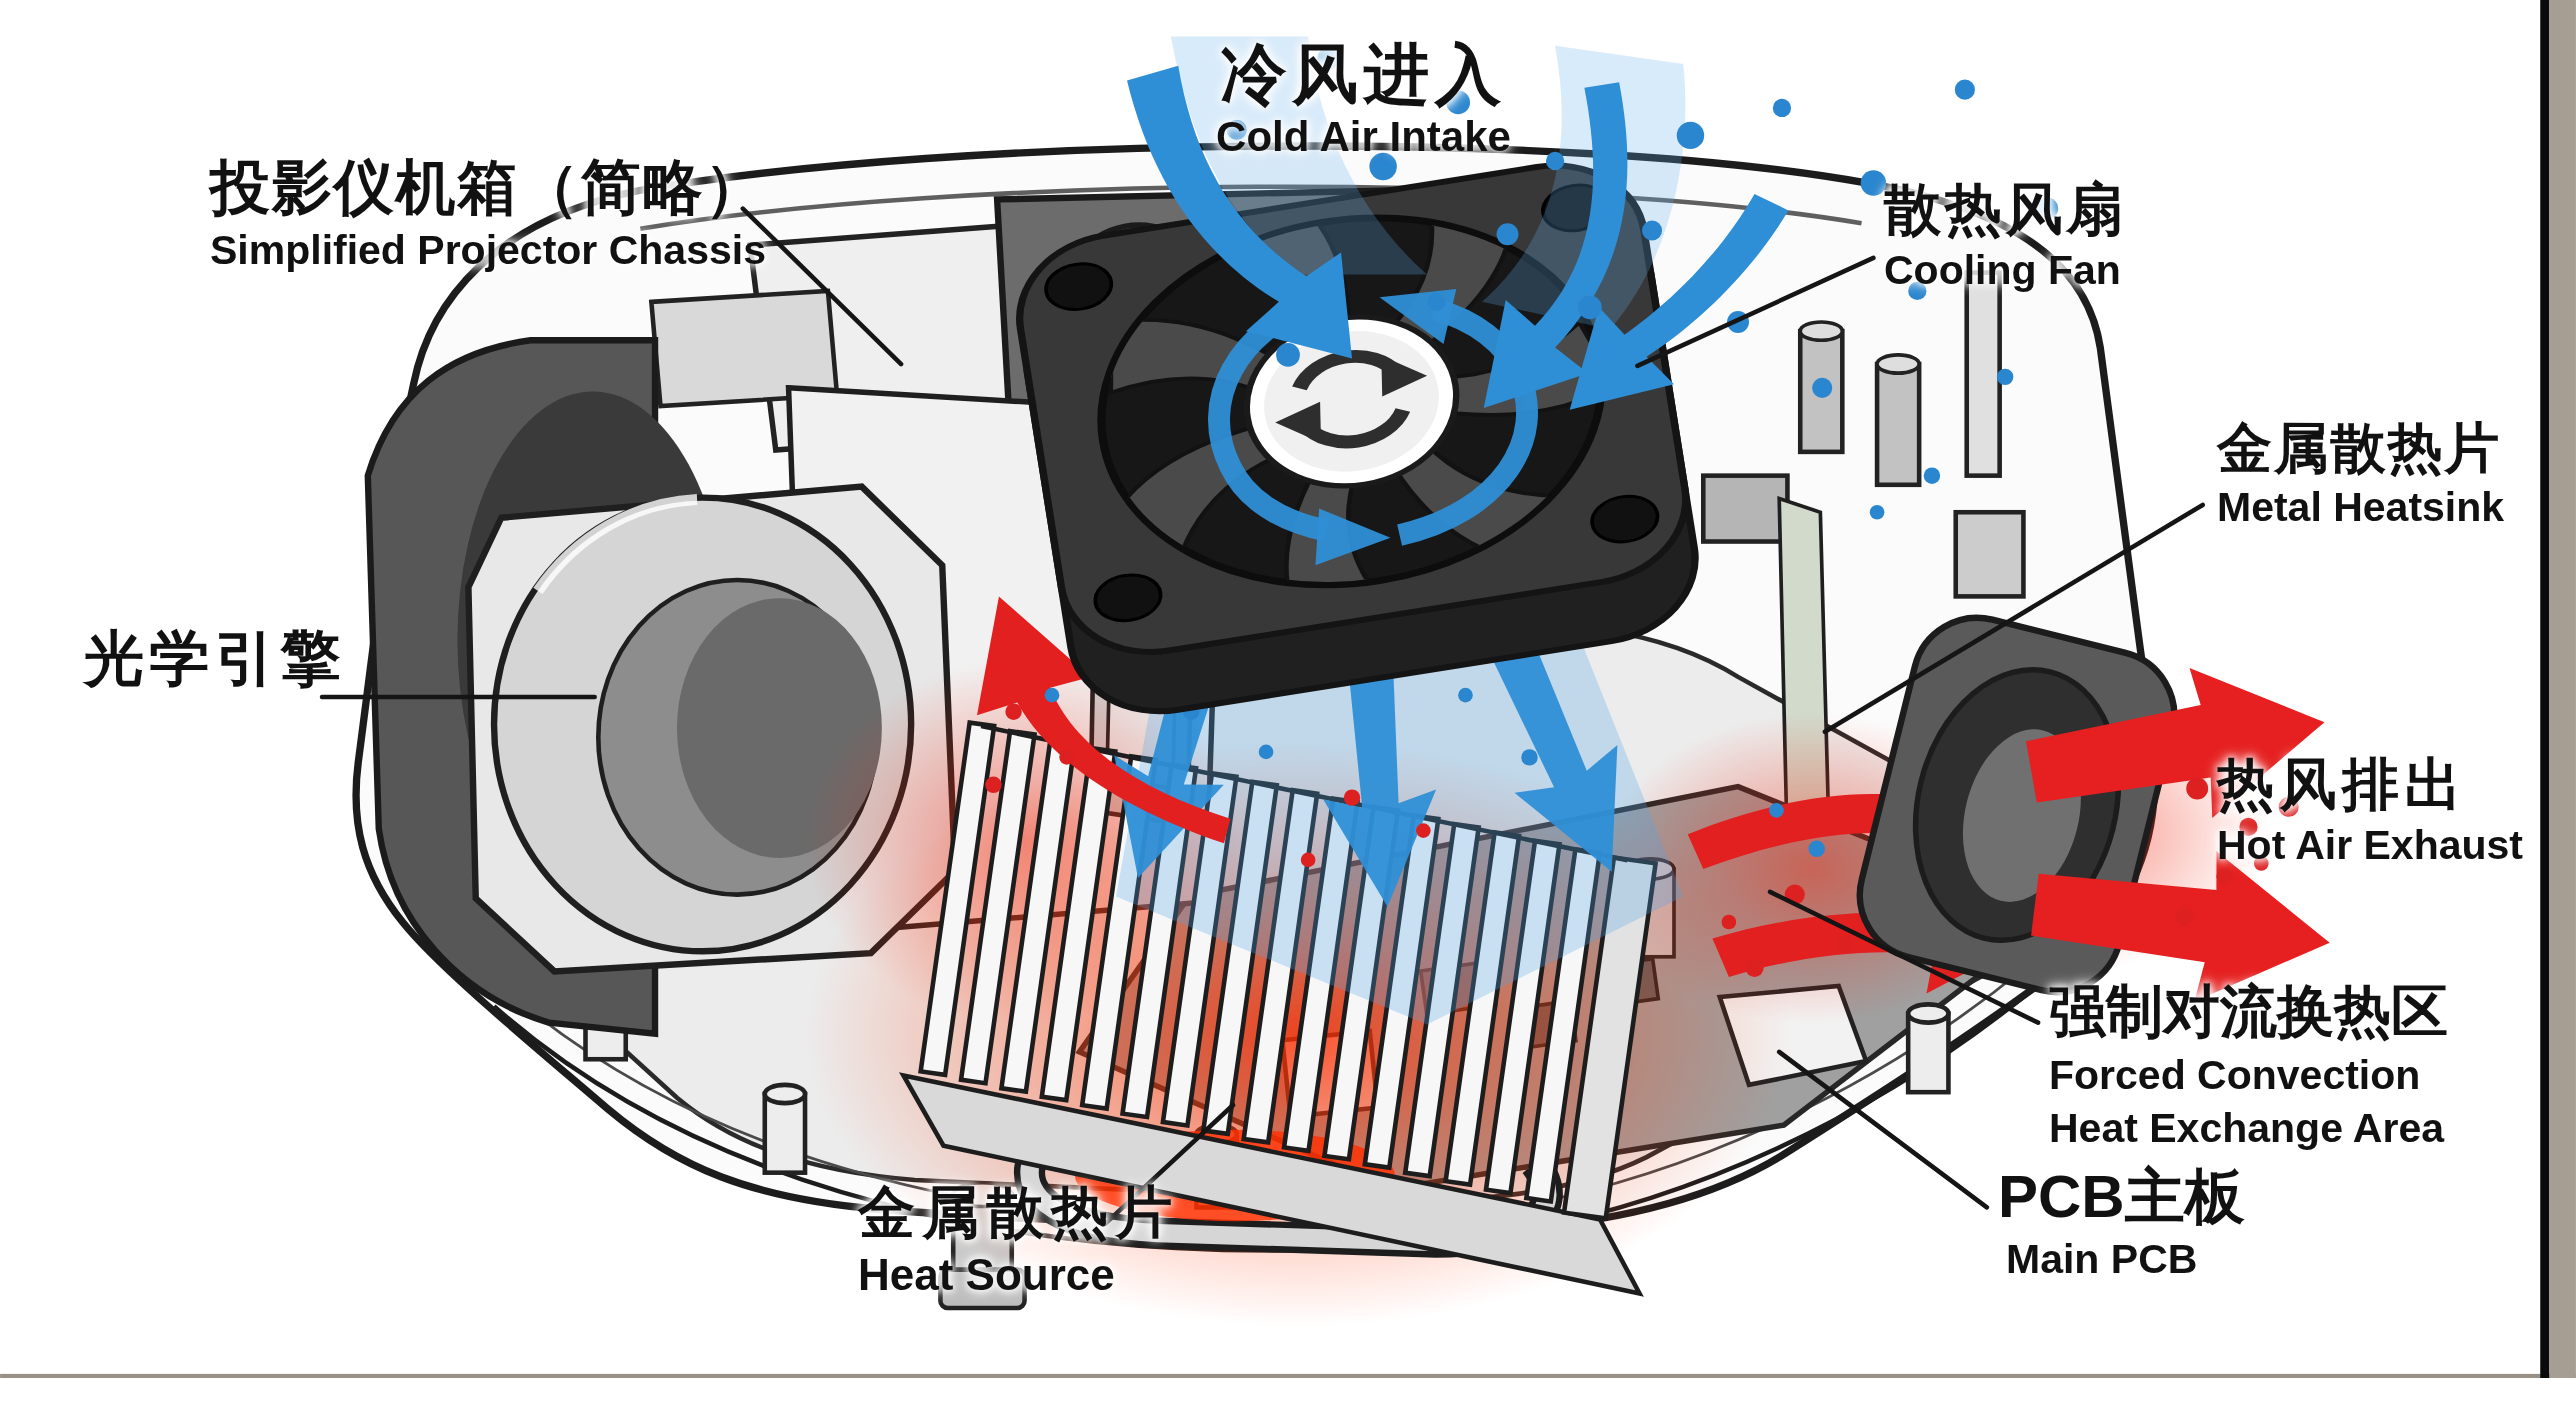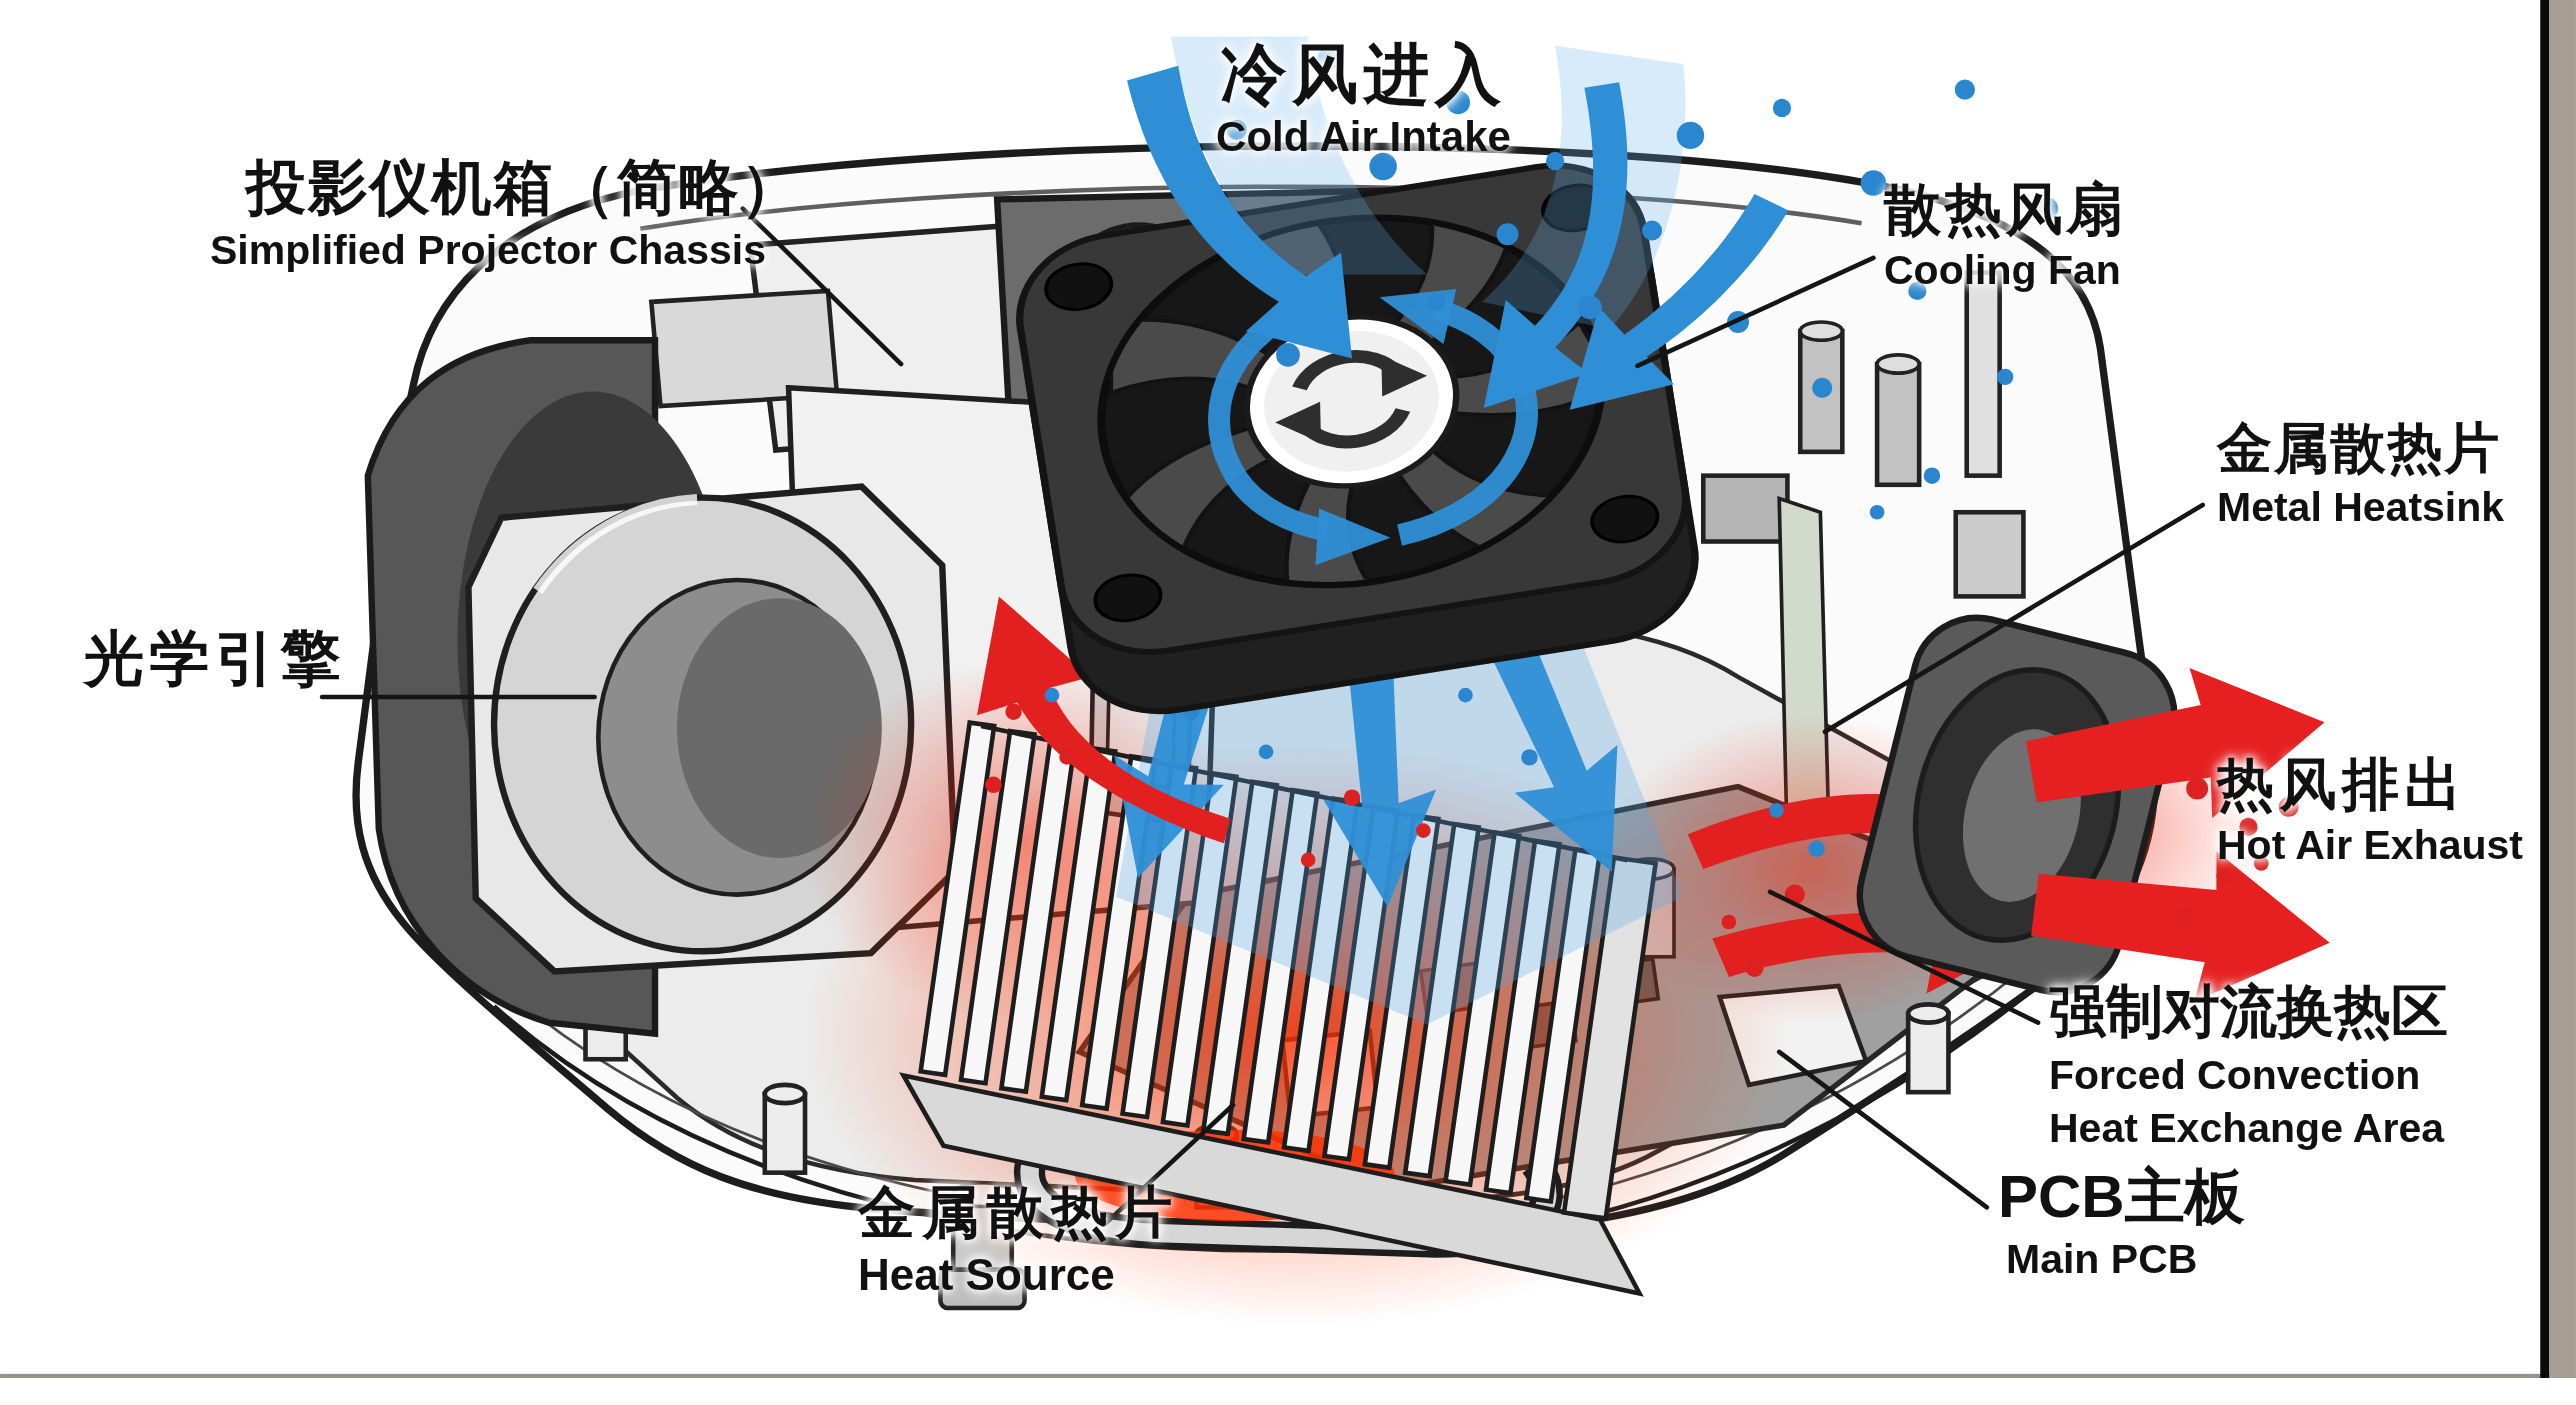--- a/index.html
+++ b/index.html
@@ -9,21 +9,21 @@
   }
   .art{position:absolute;left:0;top:0;width:2576px;height:1405px;}
   .label{position:absolute;font-weight:700;line-height:1.06;
     text-shadow:0 0 7.3px #fff,0 0 11px #fff,0 0 14.6px #fff;}
   .label .zh{display:block;}
   .label .en{display:block;margin-top:9.1px;}
   #l-intake{left:1153px;top:40px;width:421px;text-align:center;}
   #l-intake .zh{font-size:66px;letter-spacing:5.5px;}
   #l-intake .en{font-size:42px;margin-top:5.5px;}
   #l-chassis{left:210px;top:156px;}
-  #l-chassis .zh{font-size:60px;letter-spacing:1.8px;margin-left:36px;}
+  #l-chassis .zh{font-size:60px;letter-spacing:1.8px;}
   #l-chassis .en{font-size:41px;}
   #l-fan{left:1884px;top:179px;}
   #l-fan .zh{font-size:57px;letter-spacing:3.7px;}
   #l-fan .en{font-size:41px;}
   #l-heatsink{left:2217px;top:419px;}
   #l-heatsink .zh{font-size:55px;letter-spacing:1.8px;}
   #l-heatsink .en{font-size:41px;}
   #l-optical{left:84px;top:627px;}
   #l-optical .zh{font-size:60px;letter-spacing:5.5px;}
   #l-exhaust{left:2217px;top:754px;}

